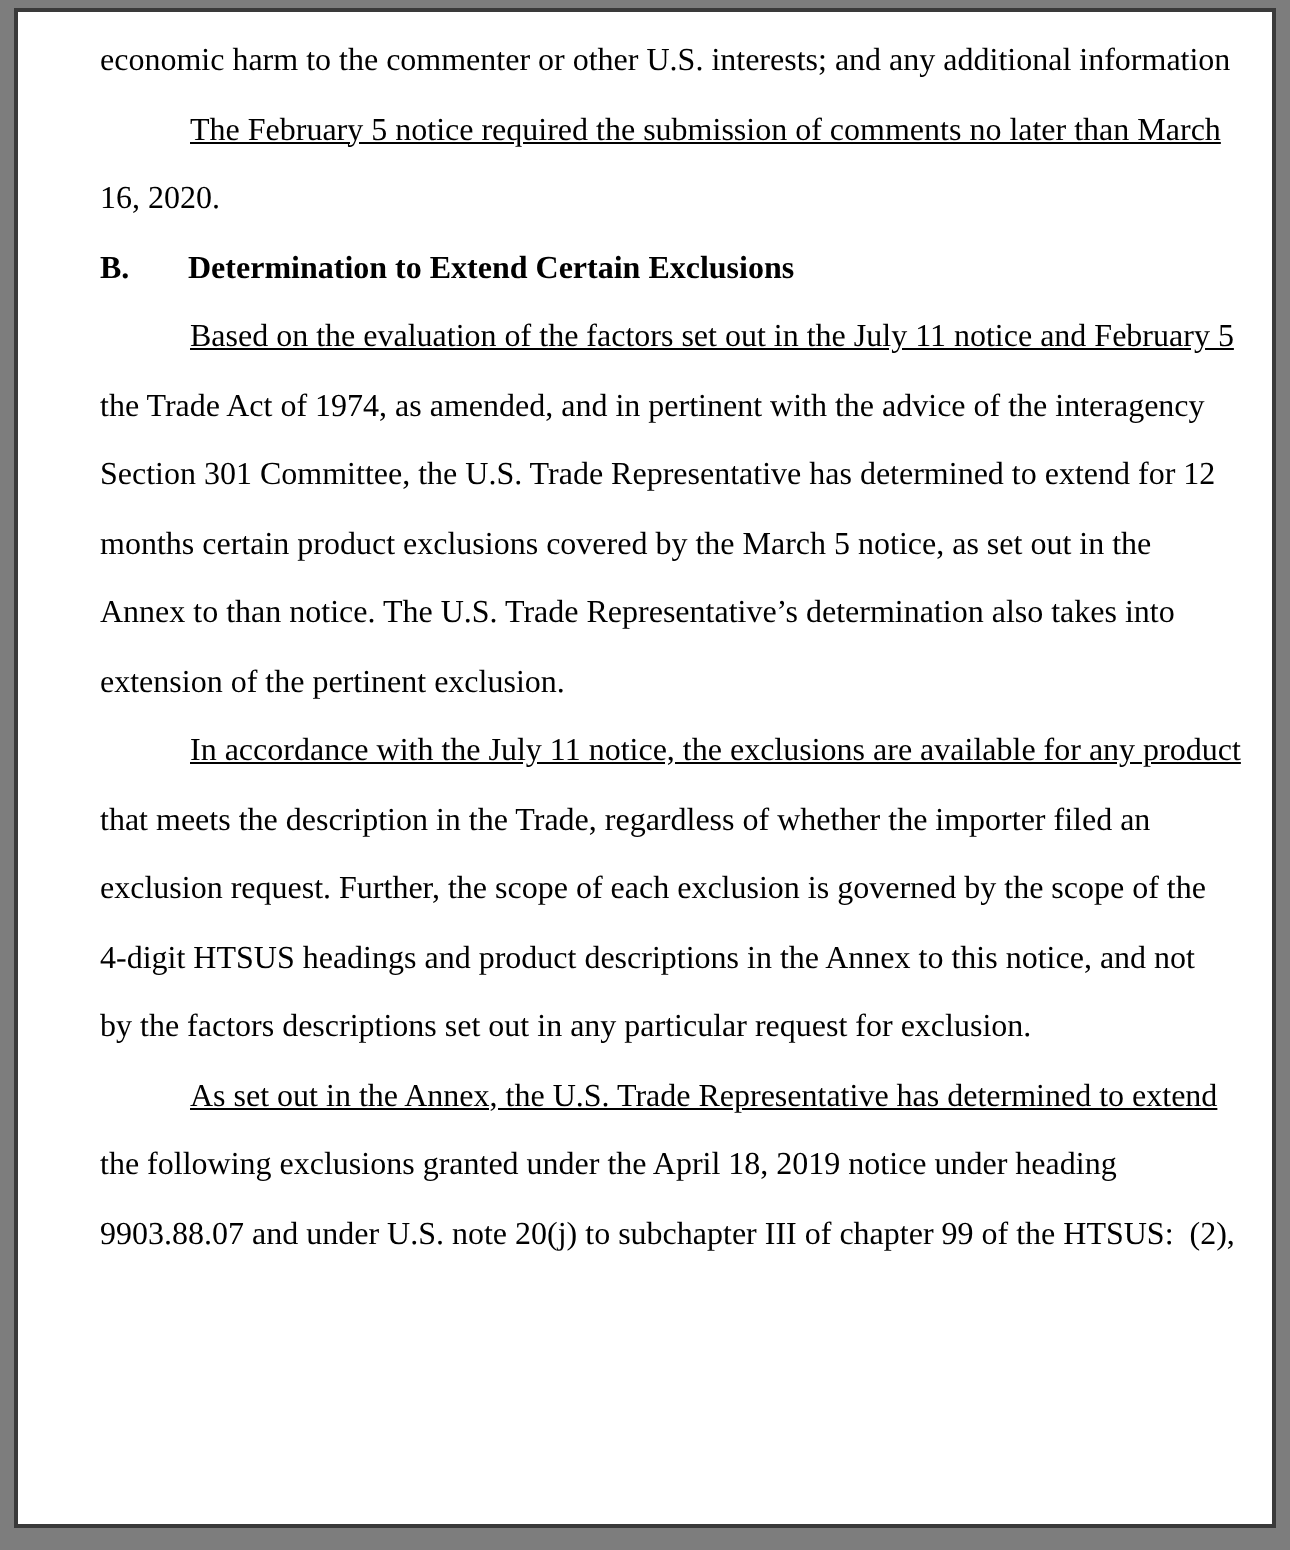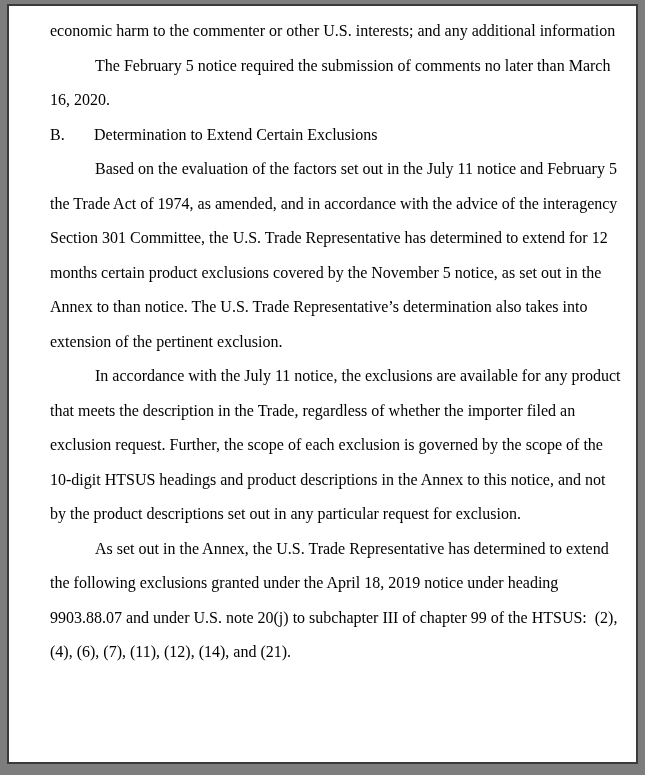--- a/index.html
+++ b/index.html
@@ -32,47 +32,47 @@
     padding: 8px 18px 0 41px;
     font-size: 16px;
     line-height: 34.5px;
     color: #000000;
   }
   .line {
     white-space: pre;
   }
   .line.indent {
     padding-left: 45px;
+    text-decoration: underline;
   }
   .line.heading {
-    font-weight: normal;
+    font-weight: bold;
   }
   .heading-label {
     display: inline-block;
     width: 44px;
   }
 </style>
 </head>
 <body>
 
 <div class="page">
   <div class="doc-text">
       <div class="line">economic harm to the commenter or other U.S. interests; and any additional information</div>
       <div class="line indent">The February 5 notice required the submission of comments no later than March</div>
       <div class="line">16, 2020.</div>
       <div class="line heading"><span class="heading-label">B.</span><span>Determination to Extend Certain Exclusions</span></div>
       <div class="line indent">Based on the evaluation of the factors set out in the July 11 notice and February 5</div>
-      <div class="line">the Trade Act of 1974, as amended, and in accordance with the advice of the interagency</div>
+      <div class="line">the Trade Act of 1974, as amended, and in pertinent with the advice of the interagency</div>
       <div class="line">Section 301 Committee, the U.S. Trade Representative has determined to extend for 12</div>
-      <div class="line">months certain product exclusions covered by the November 5 notice, as set out in the</div>
+      <div class="line">months certain product exclusions covered by the March 5 notice, as set out in the</div>
       <div class="line">Annex to than notice. The U.S. Trade Representative’s determination also takes into</div>
       <div class="line">extension of the pertinent exclusion.</div>
       <div class="line indent">In accordance with the July 11 notice, the exclusions are available for any product</div>
       <div class="line">that meets the description in the Trade, regardless of whether the importer filed an</div>
       <div class="line">exclusion request. Further, the scope of each exclusion is governed by the scope of the</div>
-      <div class="line">10-digit HTSUS headings and product descriptions in the Annex to this notice, and not</div>
-      <div class="line">by the product descriptions set out in any particular request for exclusion.</div>
+      <div class="line">4-digit HTSUS headings and product descriptions in the Annex to this notice, and not</div>
+      <div class="line">by the factors descriptions set out in any particular request for exclusion.</div>
       <div class="line indent">As set out in the Annex, the U.S. Trade Representative has determined to extend</div>
       <div class="line">the following exclusions granted under the April 18, 2019 notice under heading</div>
       <div class="line">9903.88.07 and under U.S. note 20(j) to subchapter III of chapter 99 of the HTSUS:  (2),</div>
-      <div class="line">(4), (6), (7), (11), (12), (14), and (21).</div>
     </div>
 </div>
 
 </body></html>

